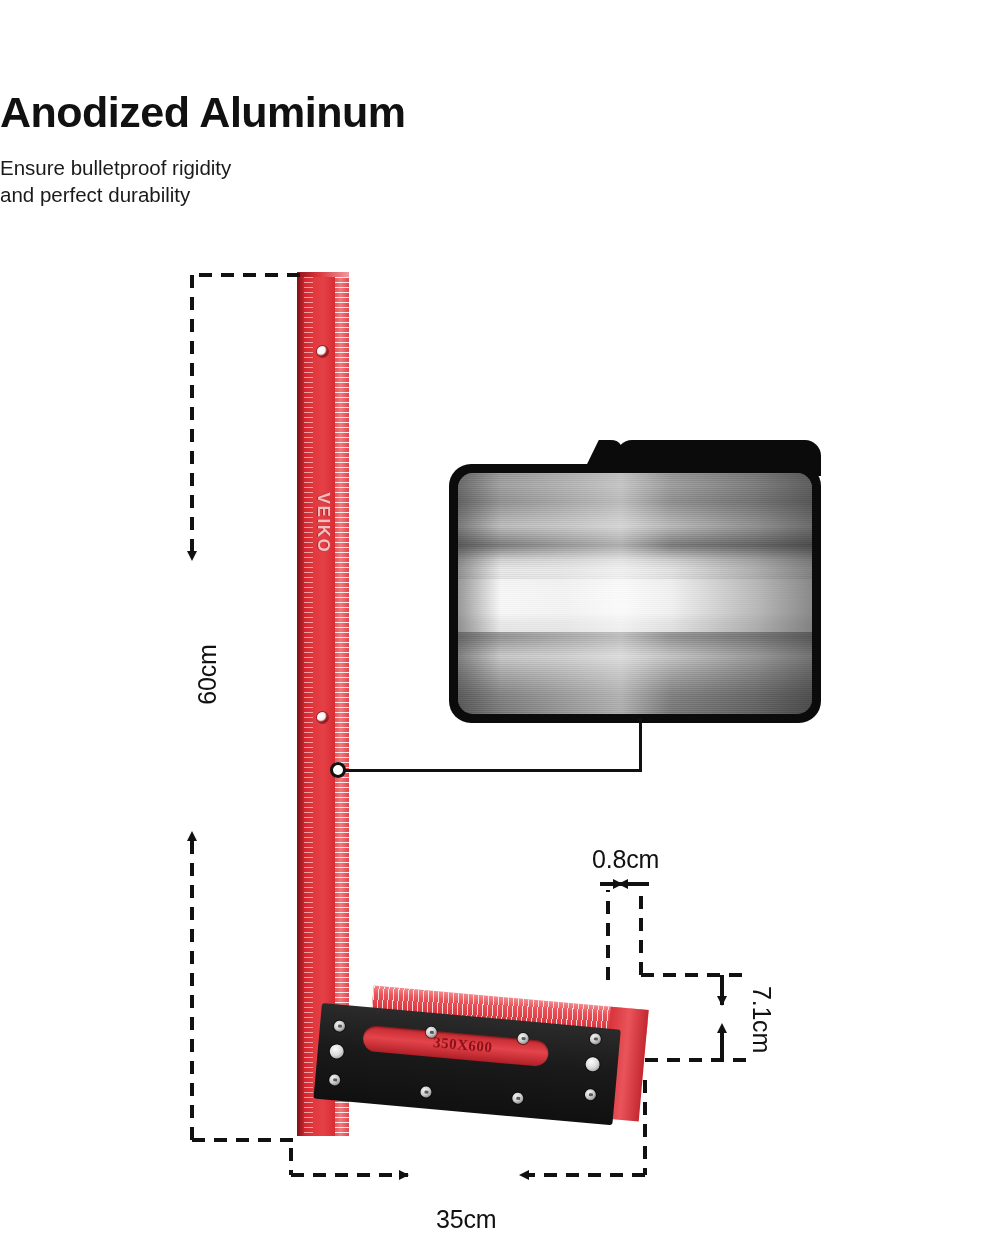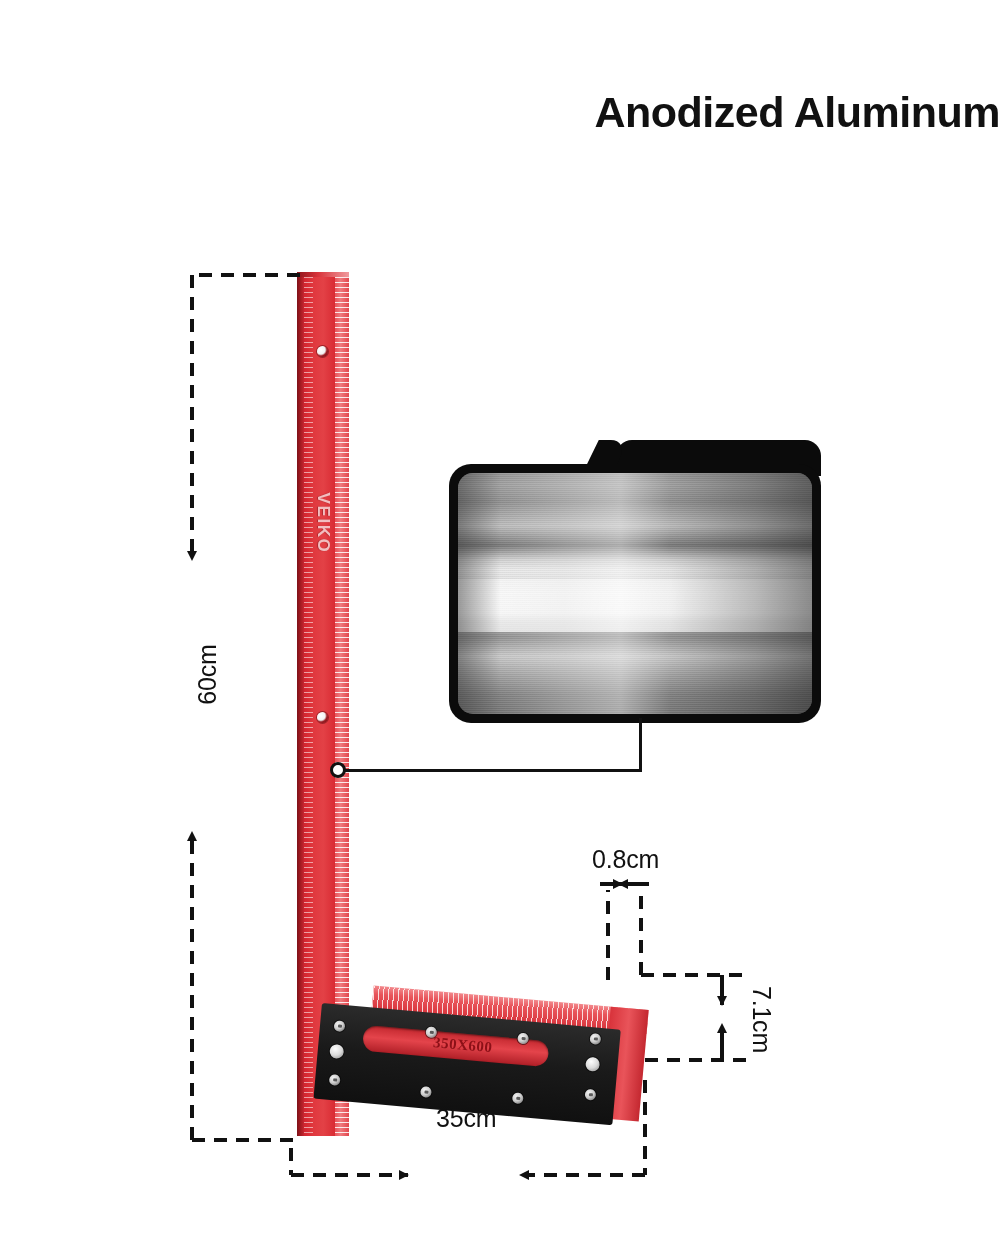--- a/index.html
+++ b/index.html
@@ -6,21 +6,21 @@
   body {
     width:1000px; height:1250px;
     background:#ffffff;
     font-family:"Liberation Sans", sans-serif;
     color:#111111;
     overflow:hidden;
     position:relative;
   }
 
   
-  #header { position:absolute; left:0; top:88px; width:1000px; text-align:right; }
+  #header { position:absolute; left:0; top:88px; width:1000px; text-align:left; }
   #title {
     font-size:43px; font-weight:700; line-height:1.12;
     letter-spacing:-0.5px; color:#111111;
   }
   #title .line { display:block; }
   #subtitle {
     margin-top:18px;
     font-size:20.5px; font-weight:400; line-height:1.33; color:#1a1a1a;
   }
   #subtitle .line { display:block; }
@@ -205,30 +205,34 @@
 
   
   #dims { position:absolute; left:0; top:0; width:1000px; height:1250px; }
 
   
   .dim-label {
     position:absolute; font-size:25px; font-weight:400; color:#111;
     white-space:nowrap; letter-spacing:-0.2px;
   }
   #label-60cm  { left:177px; top:660px; transform:rotate(-90deg); transform-origin:center; }
-  #label-35cm  { left:436px; top:1104px; }
+  #label-35cm  { left:436px; top:1205px; }
   #label-08cm  { left:592px; top:845px;text-align:right; }
   #label-71cm  { left:728px; top:1005px; transform:rotate(90deg); transform-origin:center; }
 </style>
 </head>
 <body>
 
 <div id="header">
   <div id="title">
     <span class="line">Anodized Aluminum</span>
+  </div>
+  <div id="subtitle">
+    <span class="line">Ensure bulletproof rigidity</span>
+    <span class="line">and perfect durability</span>
   </div>
 </div>
 
 <div id="stage">
 
   <div id="blade-vertical">
     <div class="bevel-left"></div>
     <div class="face"></div>
     <div class="ticks-left"></div>
     <div class="scale-strip">

